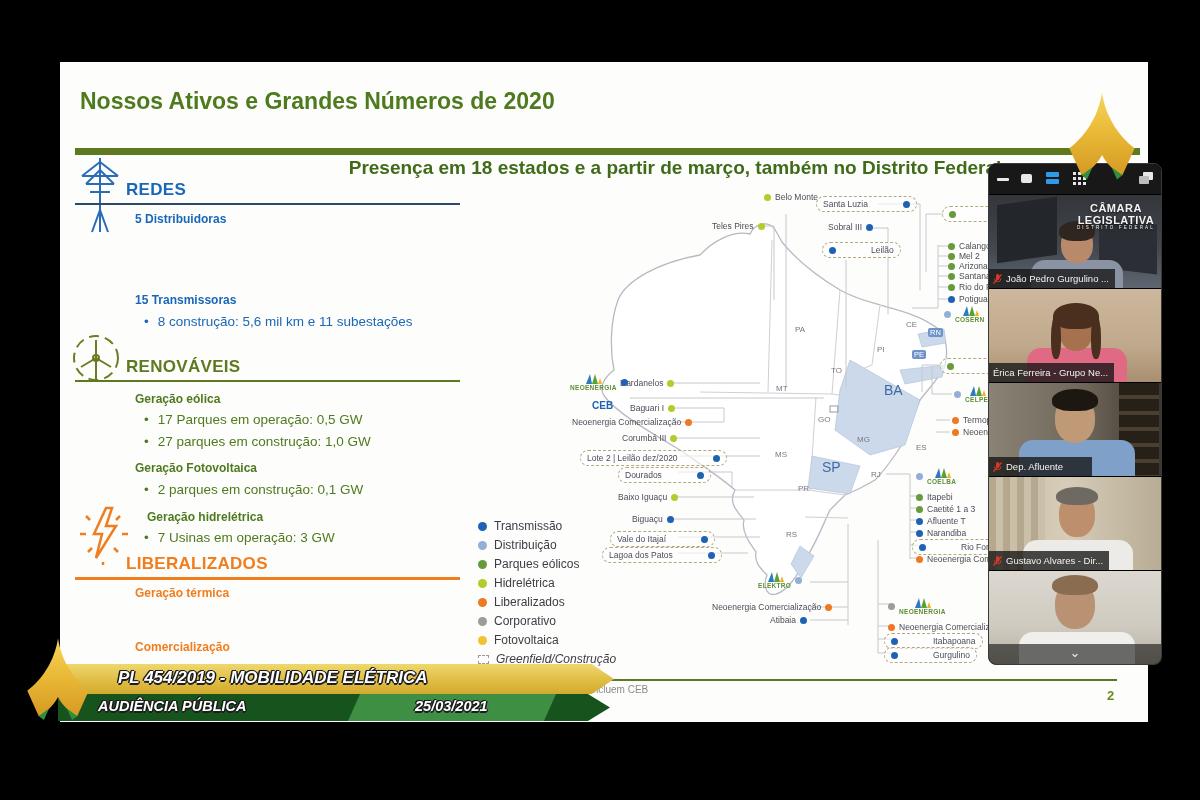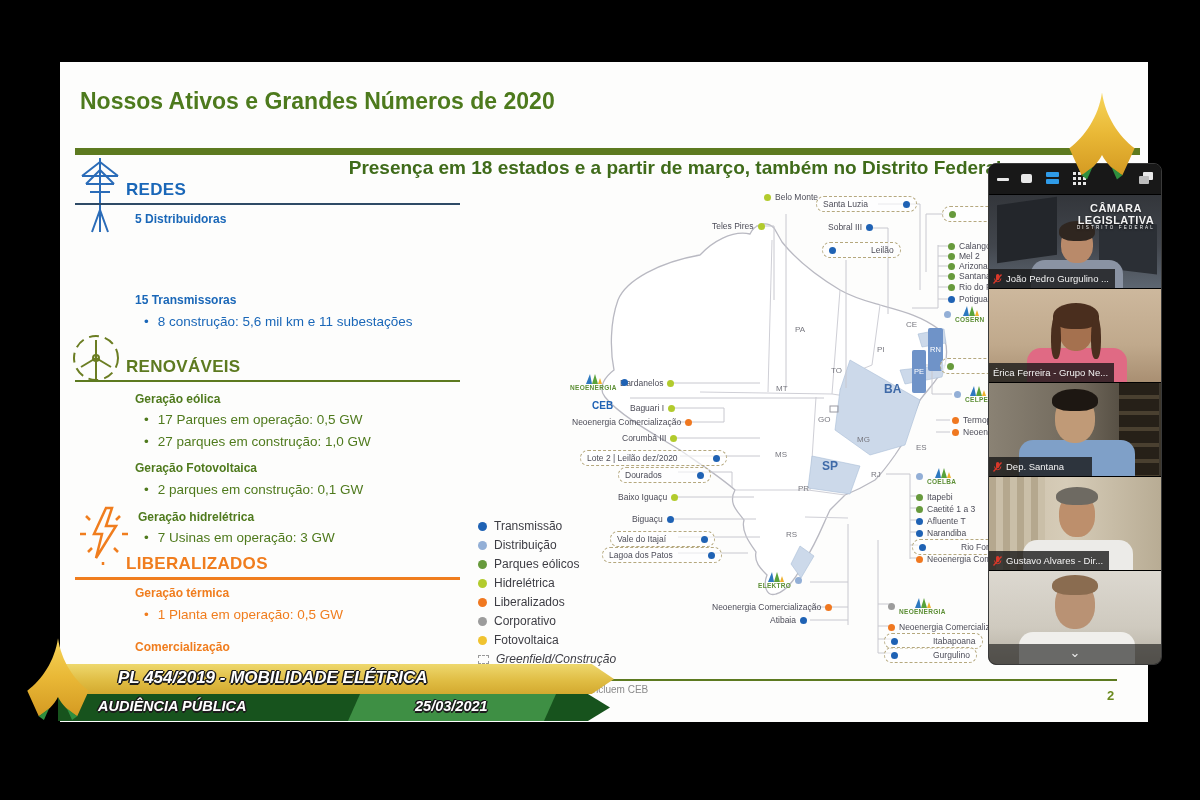--- a/index.html
+++ b/index.html
@@ -30,22 +30,22 @@
   
   .site { position:absolute; display:flex; align-items:center; gap:4px;
     font-size:8.5px; color:#4c4c58; white-space:nowrap; z-index:3; }
   .dot { width:7px; height:7px; border-radius:50%; flex:0 0 auto; }
   .c-blue{background:#1f62b4} .c-lblue{background:#93afd6} .c-green{background:#679a3c}
   .c-lgreen{background:#b2cb2d} .c-orange{background:#f07820} .c-gray{background:#9c9c9c}
   .dashed { border:1px dashed #b5a87e; border-radius:9px; padding:2px 6px; background:rgba(255,255,255,.6);gap:35px; }
   .logo-wrap { display:inline-flex; flex-direction:column; align-items:center; line-height:1; }
   .logo-txt { font-size:6.5px; font-weight:bold; color:#5d8f35; letter-spacing:.3px; margin-top:1px; }
   .state { position:absolute; font-size:8px; color:#77777f; z-index:2; }
-  .state-tag { background:#6f93c8; color:#fff; border-radius:2px; padding:17px 2px; font-size:7.5px; }
-  .state-strong { color:#3f6aa8; font-weight:bold; font-size:12px; }
+  .state-tag { background:#6f93c8; color:#fff; border-radius:2px; padding:0 2px; font-size:7.5px; }
+  .state-strong { color:#3f6aa8; font-weight:normal; font-size:14px; }
   .footnote { left:496px; top:622px; font-size:10px; color:#8a8a8a; }
   .footer-line { left:430px; top:617px; width:627px; height:2px; background:#5d7a20; }
   .page-num { left:1047px; top:626px; font-size:13px; font-weight:bold; color:#6b8a1e; }
   
   #banner { position:absolute; left:0; top:0; z-index:30; }
   .band-yellow { position:absolute; left:58px; top:664px; width:556px; height:30px;
     background:linear-gradient(180deg,#eed86e 0%,#e0bd44 55%,#d3a92f 100%);
     clip-path:polygon(0 0,96% 0,100% 50%,96% 100%,0 100%); }
   .band-green { position:absolute; left:58px; top:694px; width:552px; height:27px;
     background:#17531d; clip-path:polygon(0 0,96% 0,100% 50%,96% 100%,0 100%); }
@@ -130,31 +130,28 @@
   <div class="abs rule" style="left:15px;top:318px;width:385px;background:#5d7a20"></div>
   <div class="abs grp-title green-t" style="left:75px;top:330px">Geração eólica</div>
   <ul class="abs bullets green-t" style="left:84px;top:350px">
     <li>17 Parques em operação: 0,5 GW</li>
     <li>27 parques em construção: 1,0 GW</li>
   </ul>
   <div class="abs grp-title green-t" style="left:75px;top:399px">Geração Fotovoltaica</div>
   <ul class="abs bullets green-t" style="left:84px;top:420px">
     <li>2 parques em construção: 0,1 GW</li>
   </ul>
-  <div class="abs grp-title green-t" style="left:78px;top:448px">Geração hidrelétrica</div>
+  <div class="abs grp-title green-t" style="left:87px;top:448px">Geração hidrelétrica</div>
   <ul class="abs bullets green-t" style="left:84px;top:468px">
     <li>7 Usinas em operação: 3 GW</li>
   </ul>
 
   <div class="abs sec-head orange-t" style="left:66px;top:492px">LIBERALIZADOS</div>
   <div class="abs rule" style="left:15px;top:515px;width:385px;background:#f07d1e;height:3px"></div>
   <div class="abs grp-title orange-t" style="left:75px;top:524px">Geração térmica</div>
-  <ul class="abs bullets orange-t" style="left:84px;top:545px">
-    <li>1 Planta em operação: 0,5 GW</li>
-  </ul>
   <div class="abs grp-title orange-t" style="left:75px;top:578px">Comercialização</div>
 
   <div class="leg-row" style="left:418px;top:457px">
       <span class="leg-dot" style="background:#1f62b4"></span>
       <span>Transmissão</span>
     </div>
   <div class="leg-row" style="left:418px;top:476px">
       <span class="leg-dot" style="background:#93afd6"></span>
       <span>Distribuição</span>
     </div>
@@ -579,21 +576,21 @@
       <div class="torso" style="left:30px;bottom:0;width:116px;height:36px;background:#7fa0c8"></div>
       <div class="head" style="left:66px;top:12px;width:40px;height:48px;background:#c09a77"></div>
       <div class="hair" style="left:63px;top:6px;width:46px;height:22px;background:#1d1712"></div>
     </div>
     <div class="namebar">
       <svg width="9" height="10">
           <rect x="3" y="0" width="3.4" height="6" rx="1.6" fill="#d8382a"></rect>
           <path d="M1.5,4.5 a3.2,3.2 0 0 0 6.4,0" stroke="#d8382a" fill="none"></path>
           <line x1="0.5" y1="9.5" x2="8.5" y2="0.5" stroke="#d8382a" stroke-width="1.3"></line>
         </svg>
-      <span>Dep. Santana</span>
+      <span>Dep. Afluente</span>
     </div>
   </div>
 
   <div class="tile" style="background:linear-gradient(90deg,#c9bda6 0%,#d6ccb8 45%,#b8ac94 100%)">
     <div class="abs" style="left:0;top:0;width:56px;height:94px;background:repeating-linear-gradient(90deg,#b5a88e 0 7px,#cabfa8 7px 14px)"></div>
     <div class="person">
       <div class="torso" style="left:34px;bottom:0;width:110px;height:30px;background:#ecebe8"></div>
       <div class="head" style="left:70px;top:16px;width:36px;height:44px;background:#bd8f6c"></div>
       <div class="hair" style="left:67px;top:10px;width:42px;height:18px;background:#6e6a62"></div>
     </div>

